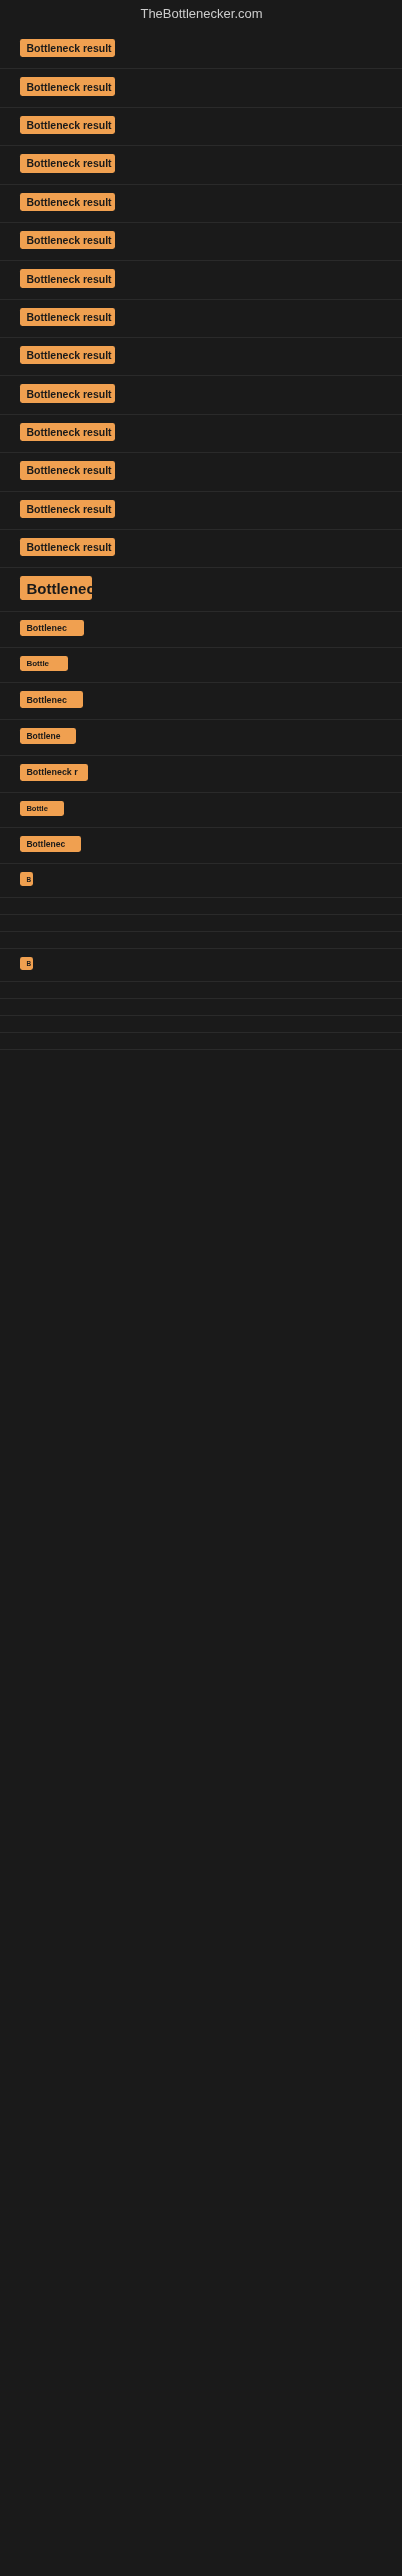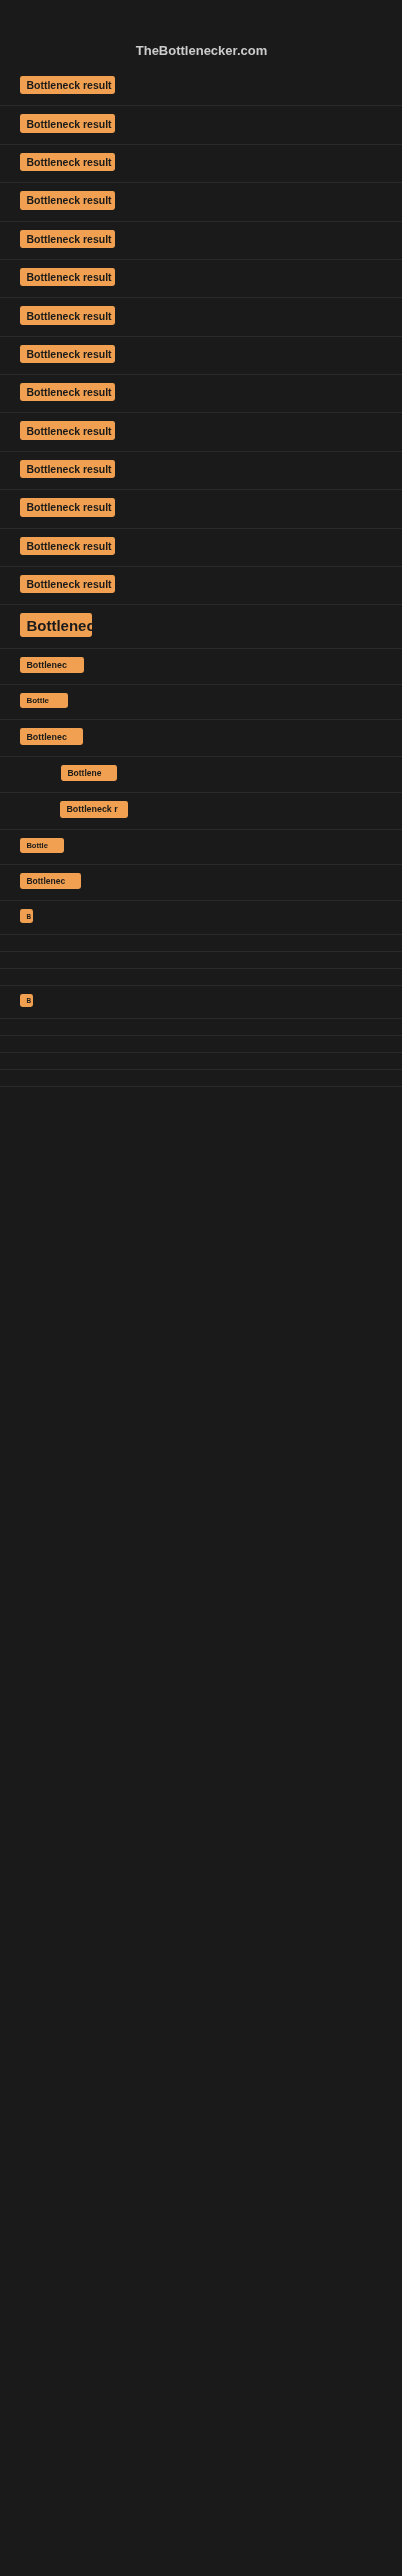--- a/index.html
+++ b/index.html
@@ -14,22 +14,21 @@
       background-color: #1a1a1a;
       font-family: Arial, sans-serif;
       position: relative;
     }
 
     .site-title {
       text-align: center;
       color: #cccccc;
       font-size: 13px;
       padding: 6.4px 0 9.7px 0;
-      font-weight: bold;
-      margin-top: 37px;
+      font-weight: normal;
     }
 
     .bottleneck-label {
       display: inline-block;
       background-color: #f0a050;
       color: #1a1a1a;
       font-size: 10.5px;
       font-weight: bold;
       padding: 3.2px 6.4px;
       border-radius: 2.4px;
@@ -56,22 +55,22 @@
     .row-11 .bottleneck-label { width: 95px; }
     .row-12 .bottleneck-label { width: 95px; }
     .row-13 .bottleneck-label { width: 95px; }
     .row-14 .bottleneck-label { width: 95px; }
     .row-15 .bottleneck-label { width: 87px; font-size: 10px; }
     .row-16 .bottleneck-label { width: 72px;  font-size: 15px;   }
     .row-17 .bottleneck-label { width: 69px;  font-size: 9.3px; }
     .row-18 .bottleneck-label { width: 64px;  font-size: 8.9px;   }
     .row-19 .bottleneck-label { width: 48px;  font-size: 8px;   }
     .row-20 .bottleneck-label { width: 63px;  font-size: 8.9px;   }
-    .row-21 .bottleneck-label { width: 56px;  font-size: 8.5px; margin-left: 41px; }
-    .row-22 .bottleneck-label { width: 68px;  font-size: 8.9px; margin-left: 40px;   }
+    .row-21 .bottleneck-label { width: 56px;  font-size: 8.5px; }
+    .row-22 .bottleneck-label { width: 68px;  font-size: 8.9px;   }
     .row-23 .bottleneck-label { width: 44px;  font-size: 7.6px;  }
     .row-24 .bottleneck-label { width: 61px;  font-size: 8.5px; }
     .row-25 .bottleneck-label { width: 8px;  font-size: 6.4px;    overflow: hidden; }
     .row-29 .bottleneck-label { width: 13px;  font-size: 6.4px;    overflow: hidden; }
 
   </style>
 </head>
 <body>
 
 <div class="site-title">TheBottlenecker.com</div>

